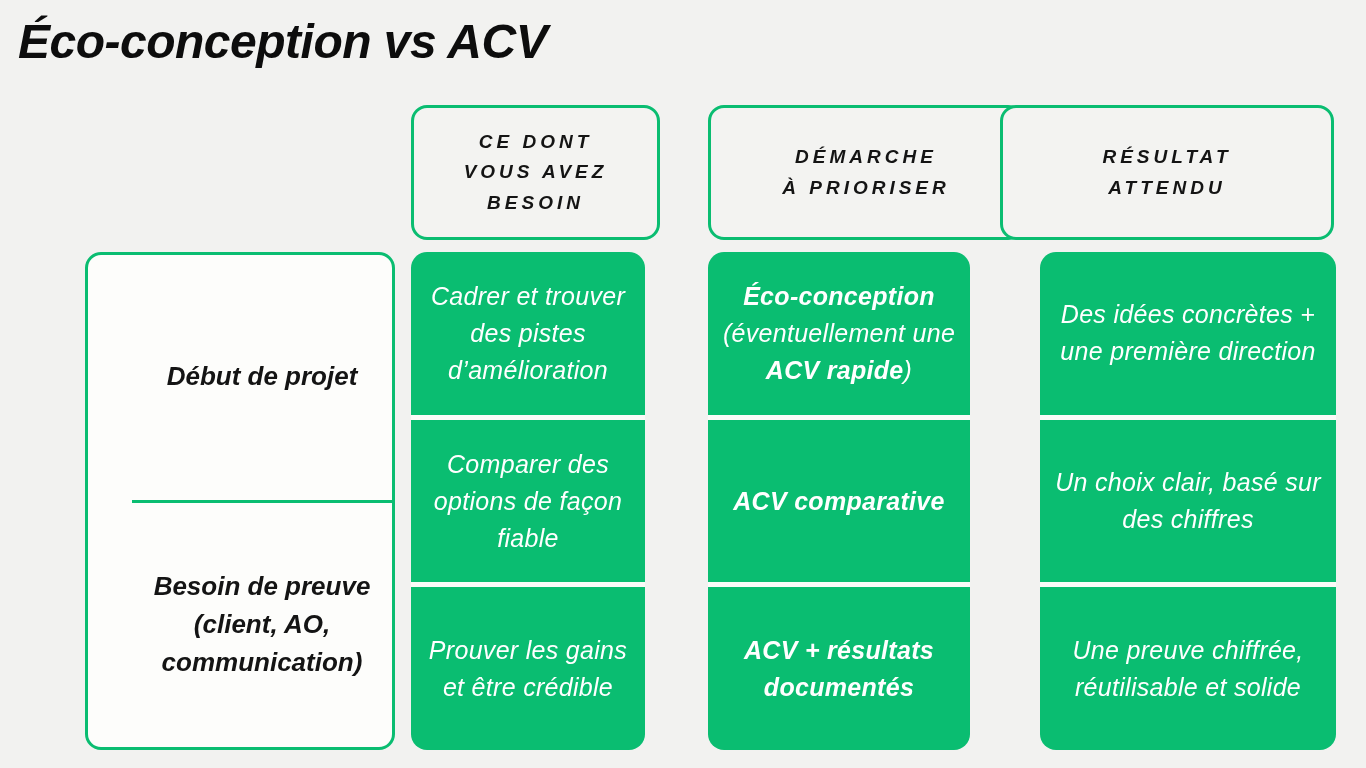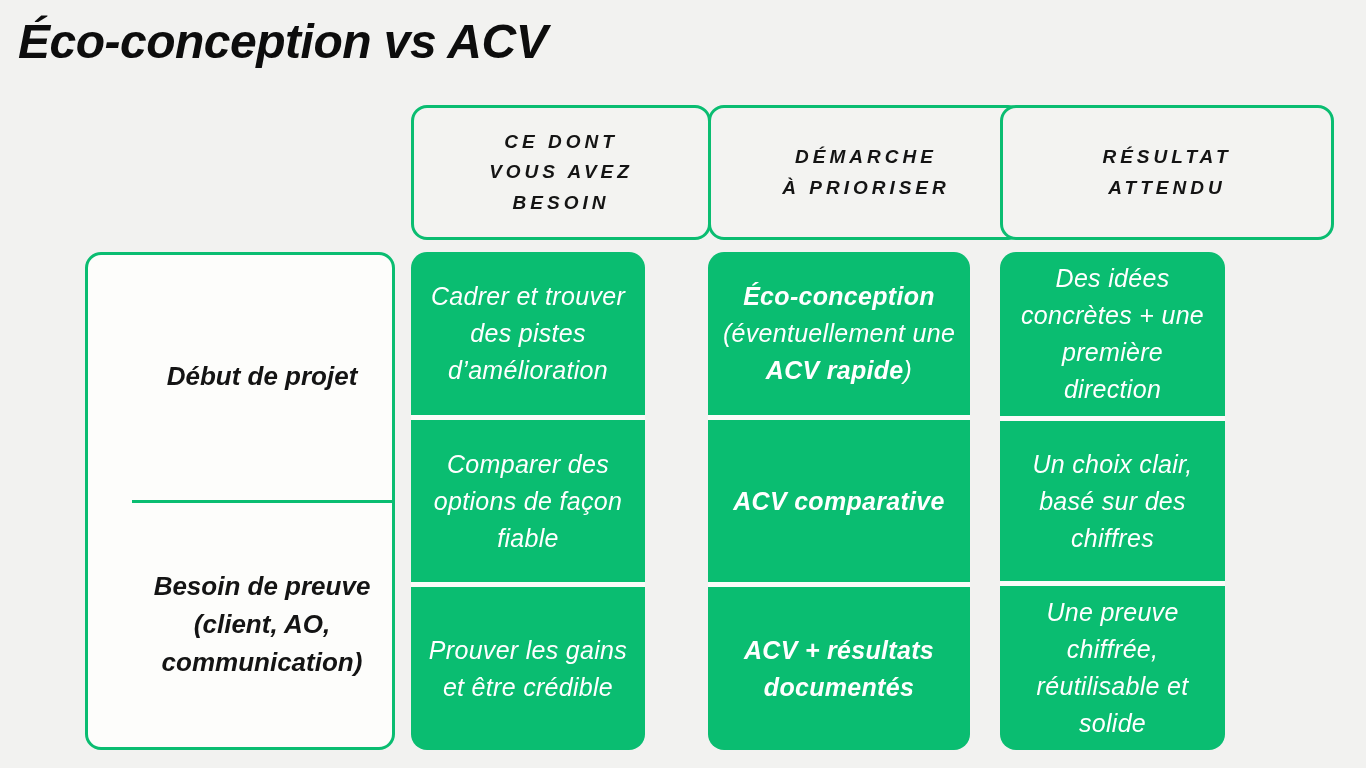--- a/index.html
+++ b/index.html
@@ -68,21 +68,21 @@
   }
   .cell-text .seg-bold{font-weight:700;}
 </style>
 </head>
 <body>
 
 <div>
 
   <h1 class="title">Éco-conception vs ACV</h1>
 
-  <div class="hdr" style="left:411px;width:300px;">
+  <div class="hdr" style="left:411px;width:249px;">
     <div class="hdr-text">CE DONT
 VOUS AVEZ
 BESOIN</div>
   </div>
   <div class="hdr" style="left:708px;width:316px;">
     <div class="hdr-text">DÉMARCHE
 À PRIORISER</div>
   </div>
   <div class="hdr" style="left:1000px;width:334px;">
     <div class="hdr-text">RÉSULTAT
@@ -117,21 +117,21 @@
       <div class="cell-text"><span class="seg-bold">Éco-conception</span><span> (éventuellement une </span><span class="seg-bold">ACV rapide</span><span>)</span></div>
     </div>
     <div class="cell">
       <div class="cell-text"><span class="seg-bold">ACV comparative</span></div>
     </div>
     <div class="cell">
       <div class="cell-text"><span class="seg-bold">ACV + résultats documentés</span></div>
     </div>
   </div>
 
-  <div class="col" style="left:1000px;width:225px;border-radius:12px;">
+  <div class="col" style="left:1040px;width:296px;border-radius:12px;">
     <div class="cell">
       <div class="cell-text"><span>Des idées concrètes + une première direction</span></div>
     </div>
     <div class="cell">
       <div class="cell-text"><span>Un choix clair, basé sur des chiffres</span></div>
     </div>
     <div class="cell">
       <div class="cell-text"><span>Une preuve chiffrée, réutilisable et solide</span></div>
     </div>
   </div>

